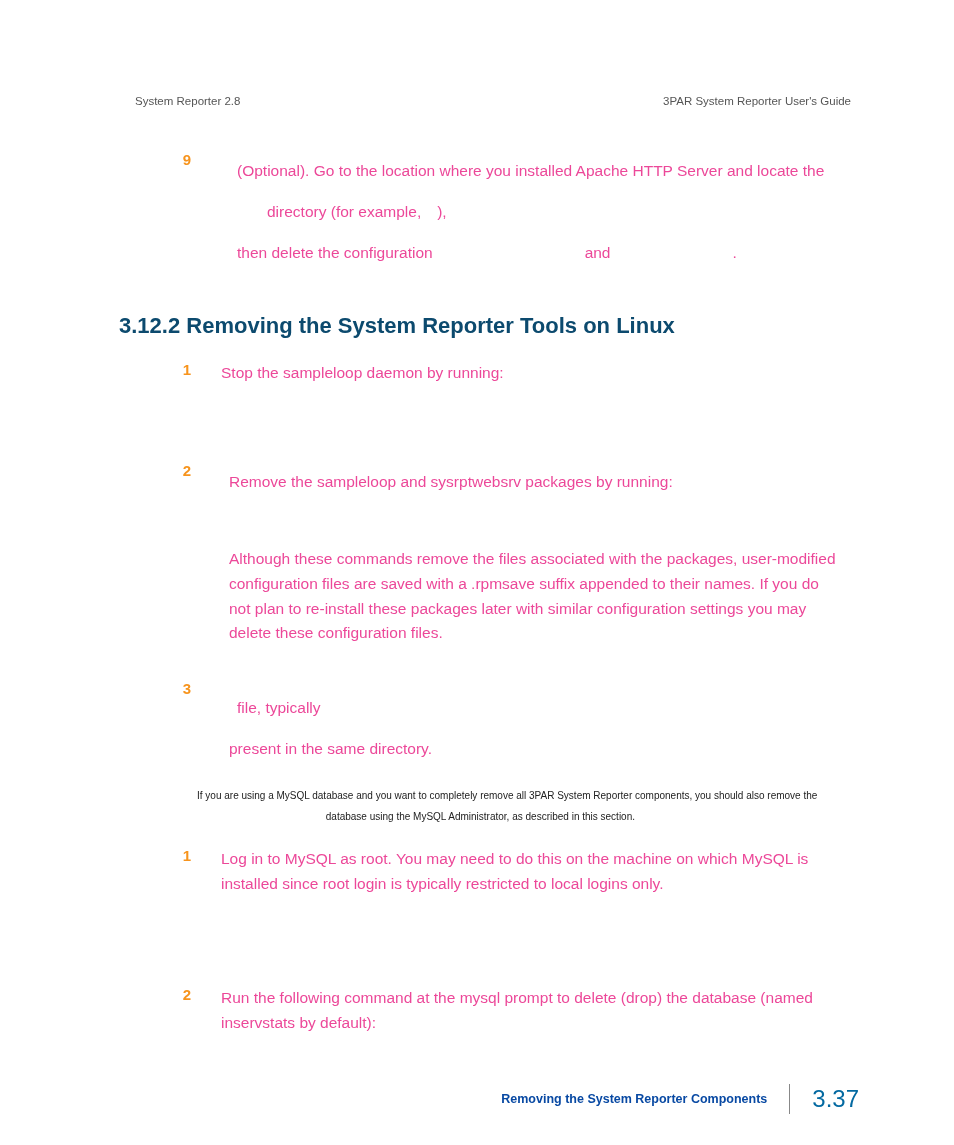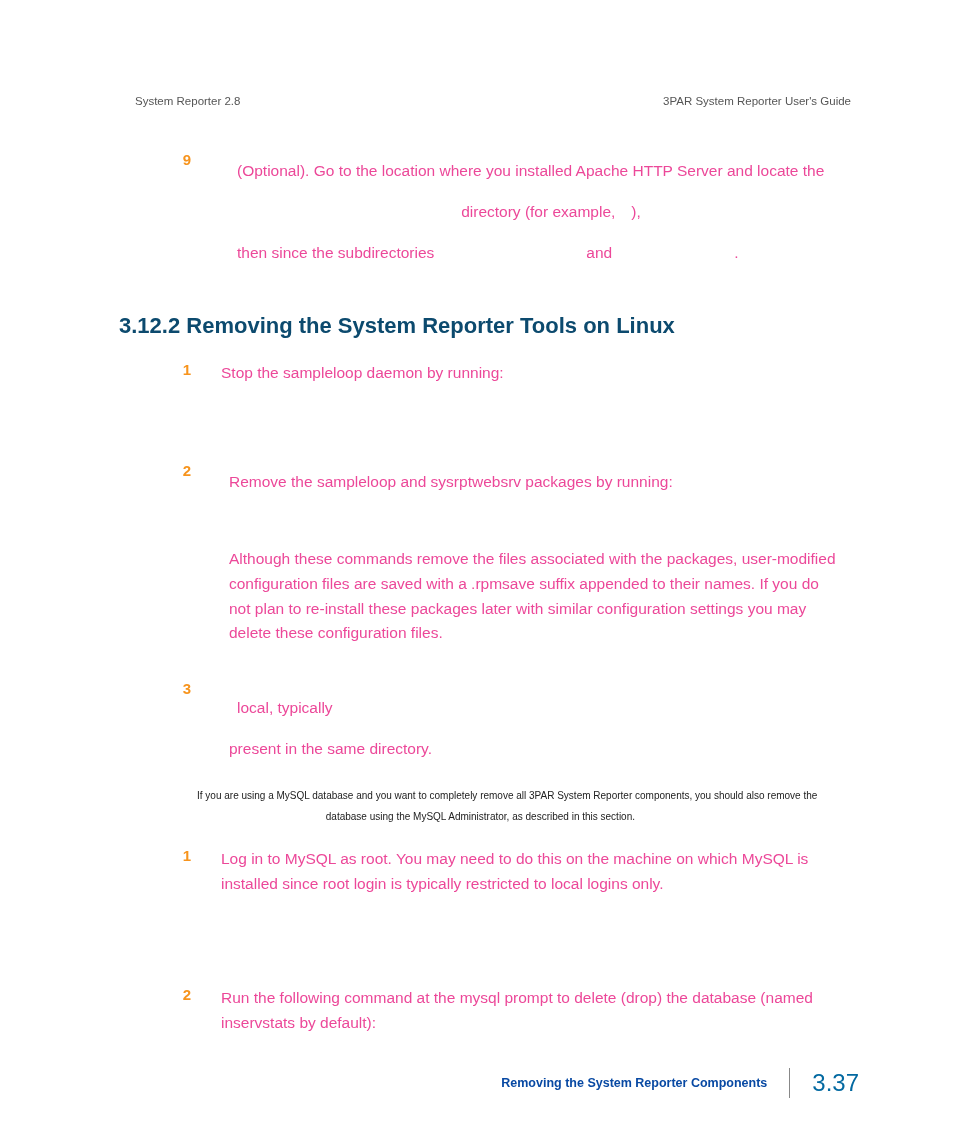--- a/index.html
+++ b/index.html
@@ -9,43 +9,43 @@
   .item { display:flex; margin-bottom:12px; }
   .num { width:70px; text-align:right; padding-right:14px; font-weight:bold; color:#f7941d; font-size:15px; flex-shrink:0; }
   .body { flex:1; font-size:15.5px; line-height:1.6; color:#ec4899; }
   .body p { margin-bottom:6px; }
   .h2 { font-size:22px; font-weight:bold; color:#0c4a6e; margin:34px 0 14px 0; }
   .intro { margin-left:70px; font-size:10px; line-height:1.6; margin-bottom:14px; }
   .mono { font-family:"Courier New",monospace; }
   .note { margin-top:52px; }
   .gap { height:54px; }
   .gap2 { height:40px; }
-  .ftr { position:absolute; bottom:48px; right:95px; display:flex; align-items:center; }
+  .ftr { position:absolute; bottom:32px; right:95px; display:flex; align-items:center; }
   .ftr-t { font-size:12.5px; font-weight:bold; color:#0849a3; }
   .ftr-d { width:1px; height:30px; background:#888; margin:0 14px; }
   .ftr-n { font-size:24px; font-weight:300; color:#0369a1; }
 </style>
 </head>
 <body>
 
 <div class="page">
   <div class="hdr">
     <span>System Reporter 2.8</span>
     <span>3PAR System Reporter User's Guide</span>
   </div>
 
   <div class="item">
     <div class="num">9</div>
     <div class="body">
       <p><span>(Optional). Go to the location where you installed Apache HTTP Server and locate the</span></p>
-      <p style="display:flex;justify-content:center;">
+      <p style="display:flex;justify-content:flex-start;">
           <span style="padding-left:30px;">directory (for example,</span>
           <span>),</span>
         </p>
-      <p><span>then since the subdirectories</span><span style="display:inline-block;width:120px;"></span><span>and</span><span style="display:inline-block;width:90px;"></span><span>.</span></p>
+      <p><span>then delete the configuration</span><span style="display:inline-block;width:120px;"></span><span>and</span><span style="display:inline-block;width:90px;"></span><span>.</span></p>
     </div>
   </div>
 
   <h2 class="h2">3.12.2 Removing the System Reporter Tools on Linux</h2>
 
   <div class="item">
     <div class="num">1</div>
     <div class="body">Stop the sampleloop daemon by running:</div>
   </div>
   <div class="gap2"></div>
@@ -55,21 +55,21 @@
     <div class="body">
       <p>Remove the sampleloop and sysrptwebsrv packages by running:</p>
       <p class="note">Although these commands remove the files associated with the packages, user-modified configuration files are saved with a .rpmsave suffix appended to their names. If you do not plan to re-install these packages later with similar configuration settings you may delete these configuration files.</p>
     </div>
   </div>
 
   <div class="item" style="margin-top:8px;">
     <div class="num">3</div>
     <div class="body">
       <p style="display:flex;justify-content:space-between;">
-          <span>local, typically</span>
+          <span>file, typically</span>
         </p>
       <p>present in the same directory.</p>
     </div>
   </div>
 
 
   <p class="intro">
     <span>If you are using a MySQL database and you want to completely remove all 3PAR System Reporter components, you should also remove the</span>
     <span style="display:inline-block;width:110px;"></span>
     <span>database using the MySQL Administrator, as described in this section.</span>

